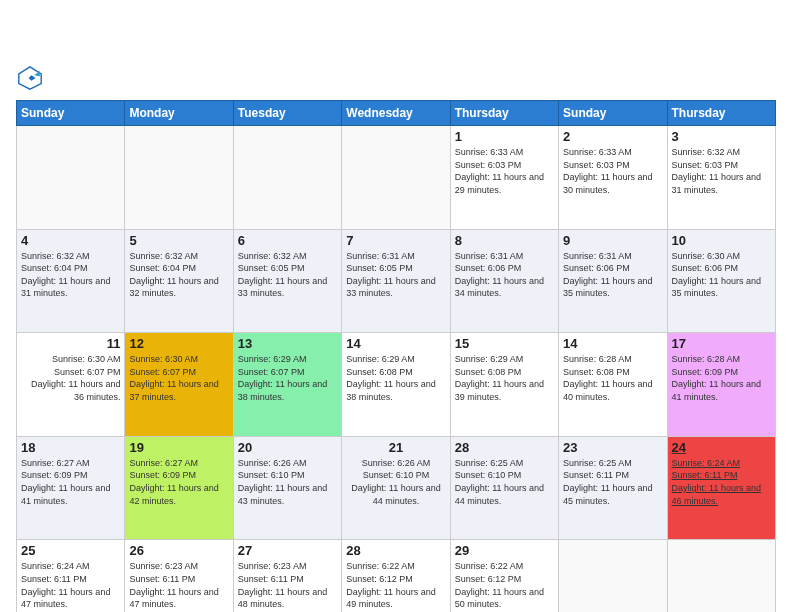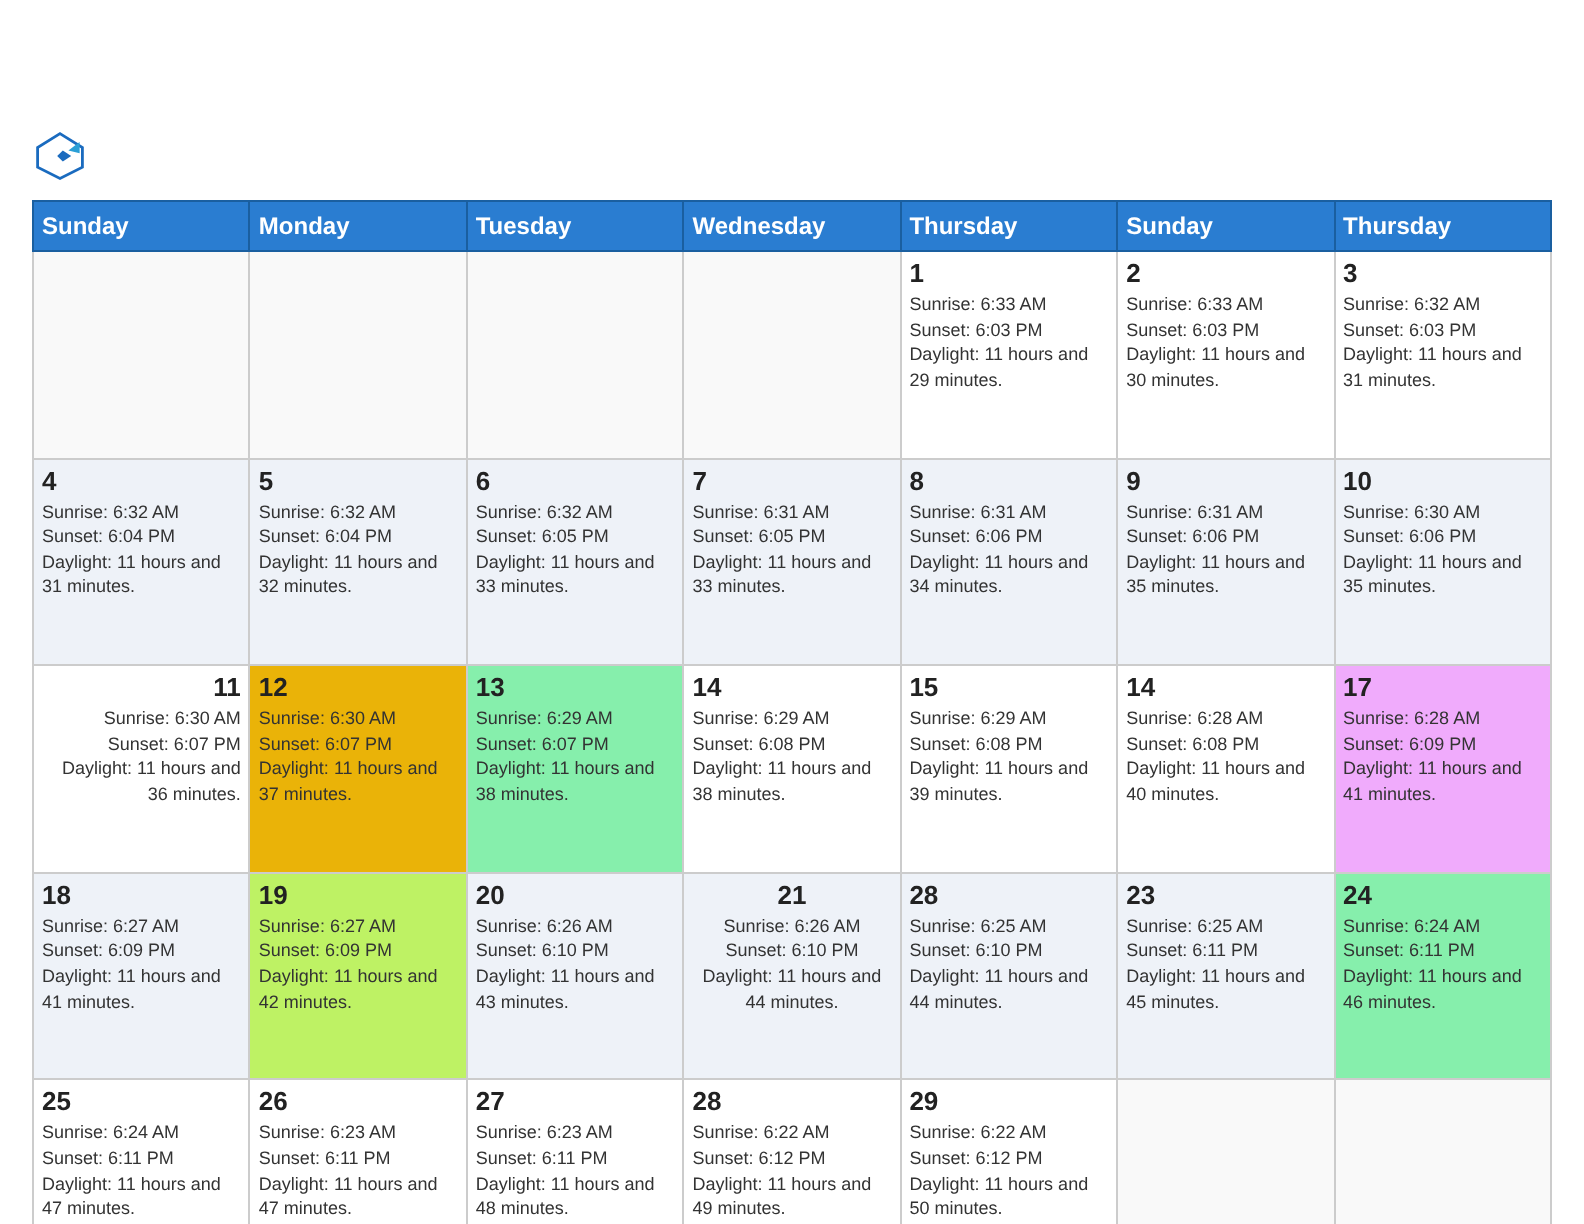--- a/index.html
+++ b/index.html
@@ -276,21 +276,21 @@
             <div class="day-info" style="white-space: pre-line;">Sunrise: 6:25 AM
 Sunset: 6:10 PM
 Daylight: 11 hours and 44 minutes.</div>
           </td>
           <td style="background-color: rgb(238, 242, 248);">
             <span class="day-num">23</span>
             <div class="day-info" style="white-space: pre-line;">Sunrise: 6:25 AM
 Sunset: 6:11 PM
 Daylight: 11 hours and 45 minutes.</div>
           </td>
-          <td style="background-color: #86efac;">
+          <td style="background-color: #ef4444; text-decoration: underline;">
             <span class="day-num">24</span>
             <div class="day-info" style="white-space: pre-line;">Sunrise: 6:24 AM
 Sunset: 6:11 PM
 Daylight: 11 hours and 46 minutes.</div>
           </td>
         </tr>
         <tr>
           <td style="background-color: rgb(255, 255, 255);">
             <span class="day-num">25</span>
             <div class="day-info" style="white-space: pre-line;">Sunrise: 6:24 AM

